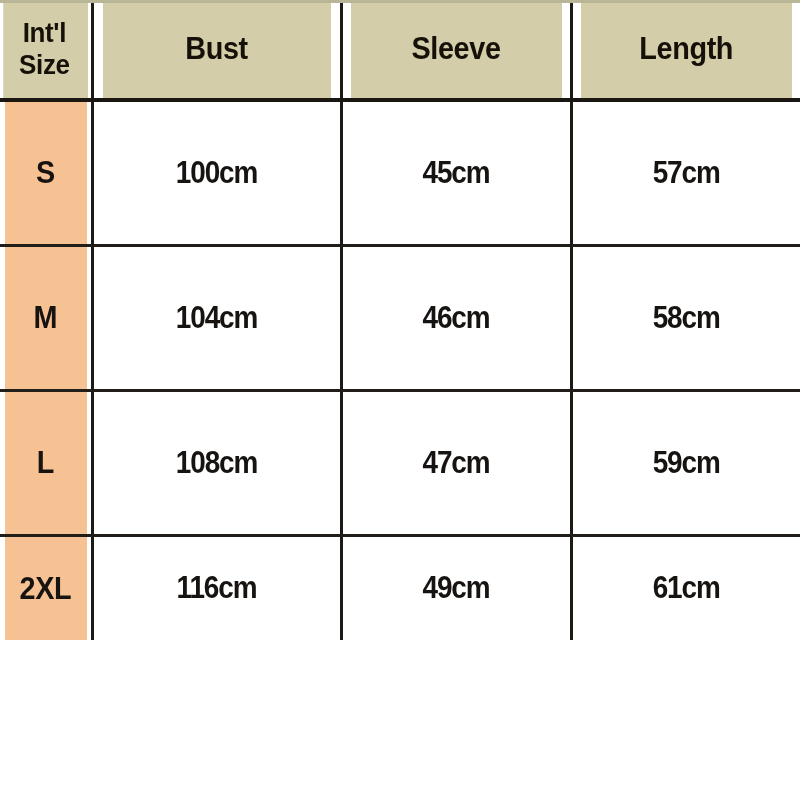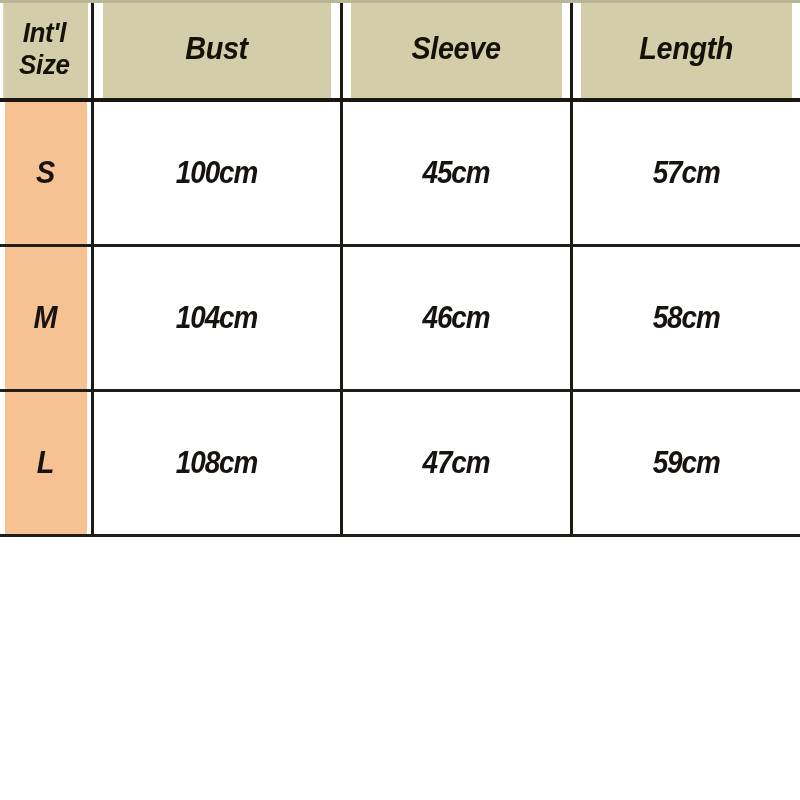--- a/index.html
+++ b/index.html
@@ -12,21 +12,20 @@
     height: 800px;
     overflow: hidden;
     font-family: "Liberation Sans", sans-serif;
   }
 
   #size-chart {
     position: relative;
     width: 652px;
     height: 800px;
     background: #ffffff;
-    font-style: italic;
   }
 
   
   .chart-table {
     position: absolute;
     left: 0;
     top: 0;
     width: 800px;
     border-collapse: collapse;
     table-layout: fixed;
@@ -151,18 +150,24 @@
       </tr>
 
       <tr>
         <td class="size-cell">L</td>
         <td>108cm</td>
         <td>47cm</td>
         <td class="no-rule-right">59cm</td>
       </tr>
 
 
+      <tr class="last-row">
+        <td class="size-cell">2XL</td>
+        <td>116cm</td>
+        <td>49cm</td>
+        <td class="no-rule-right">61cm</td>
+      </tr>
 
     </tbody>
   </table>
 
   <div class="tail-rule"></div>
 </div>
 
 </body></html>

